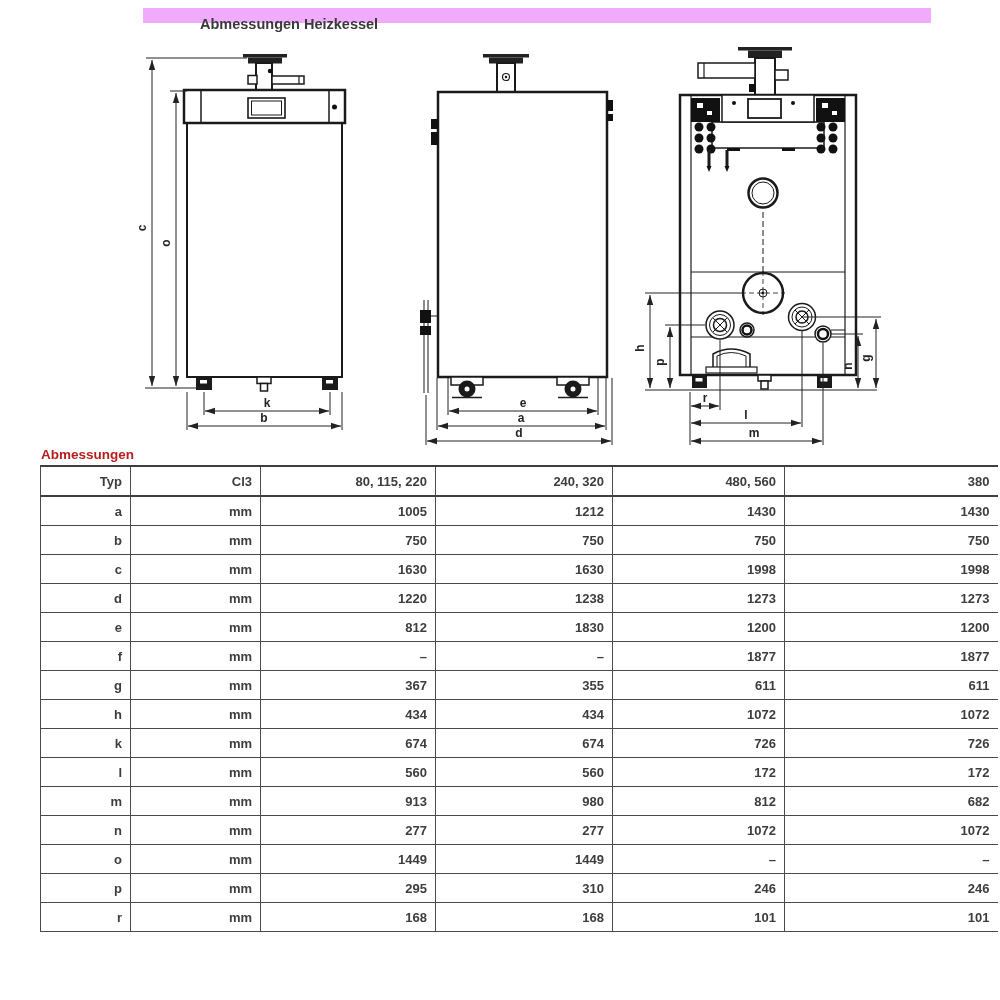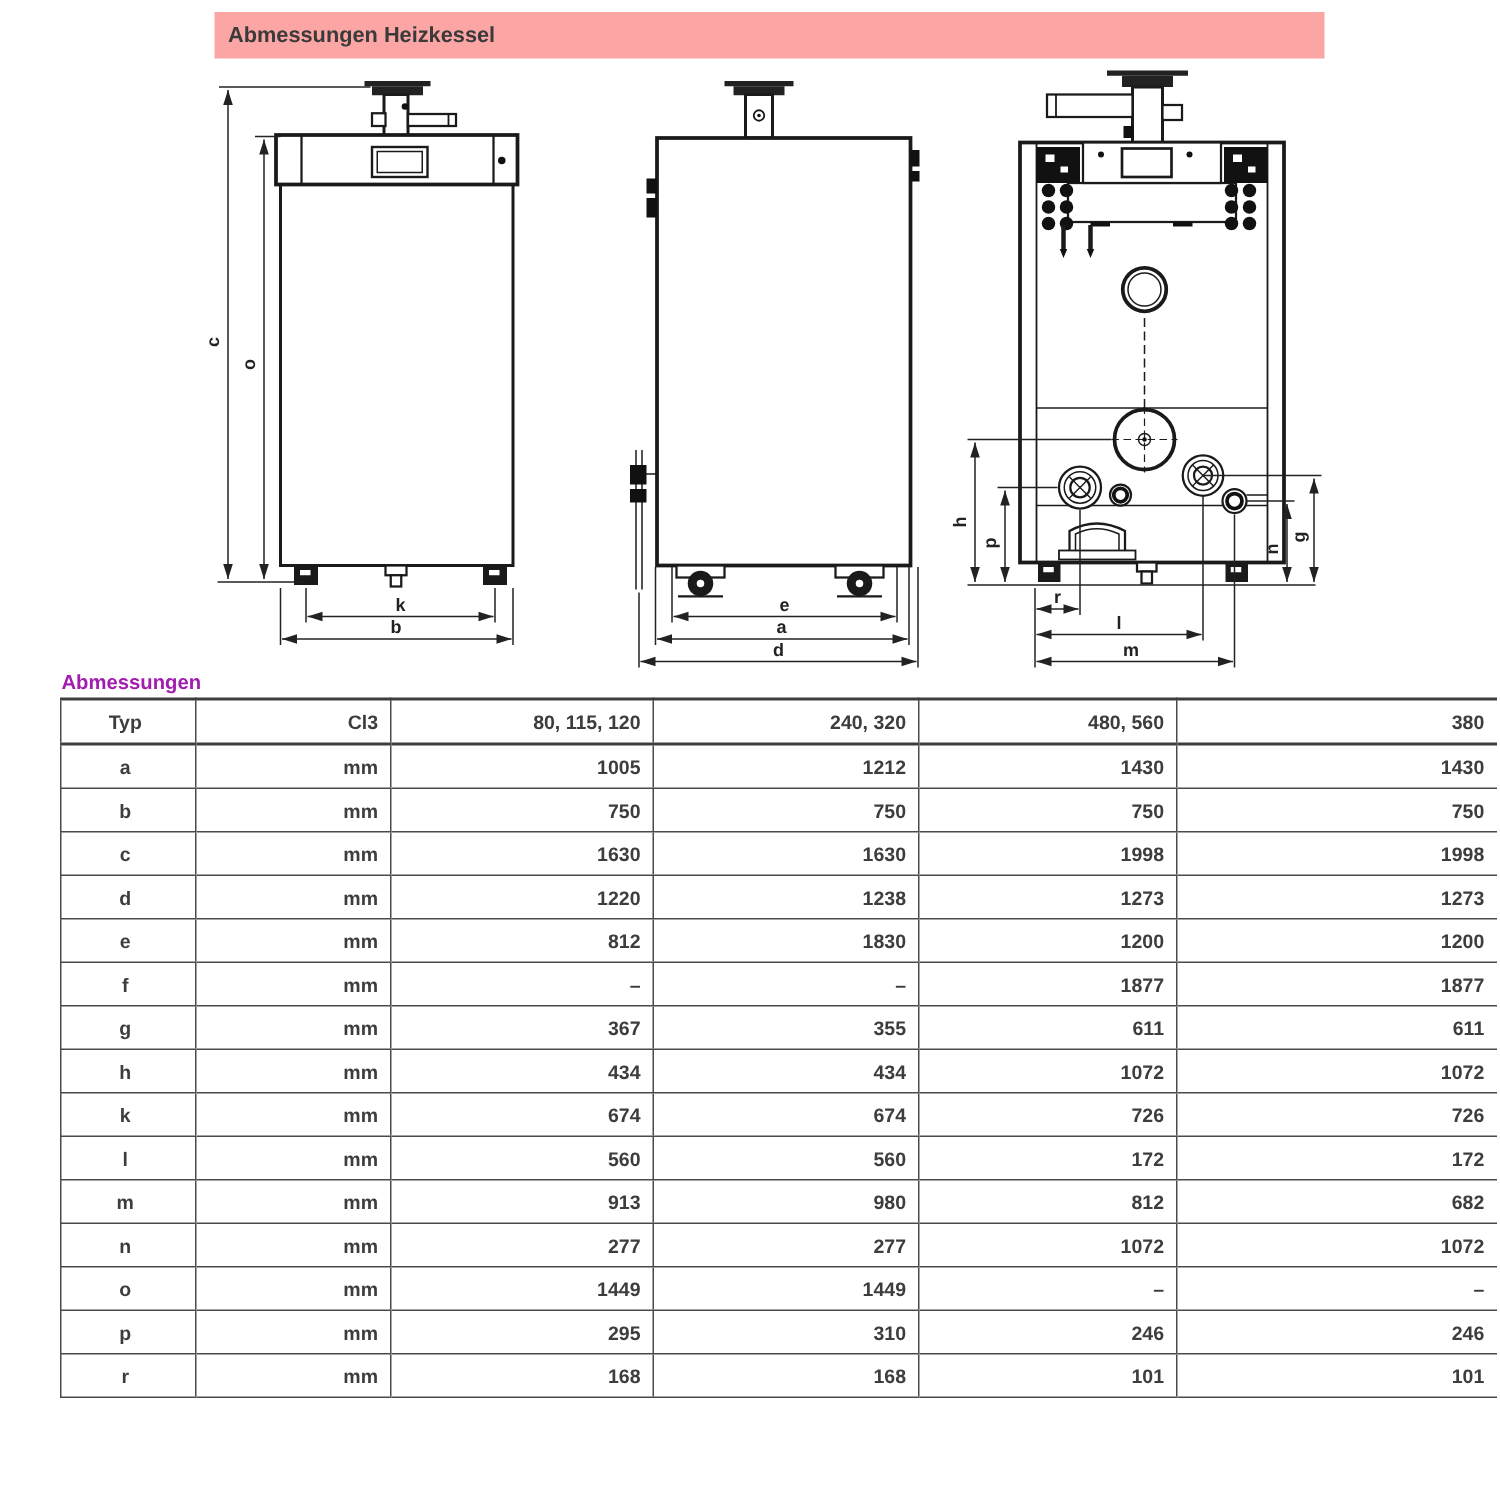--- a/index.html
+++ b/index.html
@@ -1,40 +1,41 @@
 <!DOCTYPE html>
 <html><head>
 <meta charset="utf-8">
 <style>
   html,body { margin:0; padding:0; }
   body {
     width:1000px; height:1000px; position:relative; background:#ffffff;
     font-family:"Liberation Sans", sans-serif; overflow:hidden;
   }
   .titlebar {
-    position:absolute; left:143px; top:8px; width:740px; height:31px;
-    background:#fca5a5;
+    position:absolute; left:143px; top:8px; width:740px; height:15px;
+    background:#f0abfc;
+    padding-left:48px;
   }
   .titlebar span {
     display:inline-block; padding-left:9px; line-height:32px;
     font-size:14.5px; font-weight:bold; color:#3a3a3a;
   }
   svg.drawings { position:absolute; left:0; top:0; }
   .dim  { stroke:#222; stroke-width:1; fill:none; }
   .ext  { stroke:#222; stroke-width:1; fill:none; }
   .dimtxt { font-size:12px; font-weight:bold; fill:#222; }
   .tablewrap { position:absolute; left:40px; top:447px; width:957px; }
-  .caption { font-size:13.5px; font-weight:bold; color:#a21caf; margin:0 0 3px 1px; }
+  .caption { font-size:13.5px; font-weight:bold; color:#b91c1c; margin:0 0 3px 1px; }
   table.dims { border-collapse:collapse; table-layout:fixed; width:957px; border-top:2px solid #3e3e3e; }
   table.dims th, table.dims td {
     border-bottom:1px solid #4a4a4a; border-left:1px solid #4a4a4a;
     font-size:13px; font-weight:bold; color:#3d3d3d; height:28px;
     padding:0 8px 0 0; text-align:right; white-space:nowrap; overflow:hidden;
   }
-  table.dims th:first-child, table.dims td:first-child { text-align:center; padding-left:4px; }
+  table.dims th:first-child, table.dims td:first-child { text-align:right; padding-left:4px; }
   table.dims thead th { border-bottom:2px solid #3e3e3e; }
 </style>
 </head>
 <body>
 
 <div class="titlebar">
   <span>Abmessungen Heizkessel</span>
 </div>
 
 <svg class="drawings" width="1000" height="460" viewBox="0 0 1000 460">
@@ -277,21 +278,21 @@
         <col style="width:130px">
         <col style="width:175px">
       <col style="width:177px">
         <col style="width:172px">
         <col style="width:213px">
     </colgroup>
     <thead>
       <tr>
         <th>Typ</th>
         <th>Cl3</th>
-        <th>80, 115, 120</th>
+        <th>80, 115, 220</th>
         <th>240, 320</th>
         <th>480, 560</th>
         <th>380</th>
       </tr>
     </thead>
     <tbody>
         <tr>
           <td>a</td>
           <td>mm</td>
           <td>1005</td>

